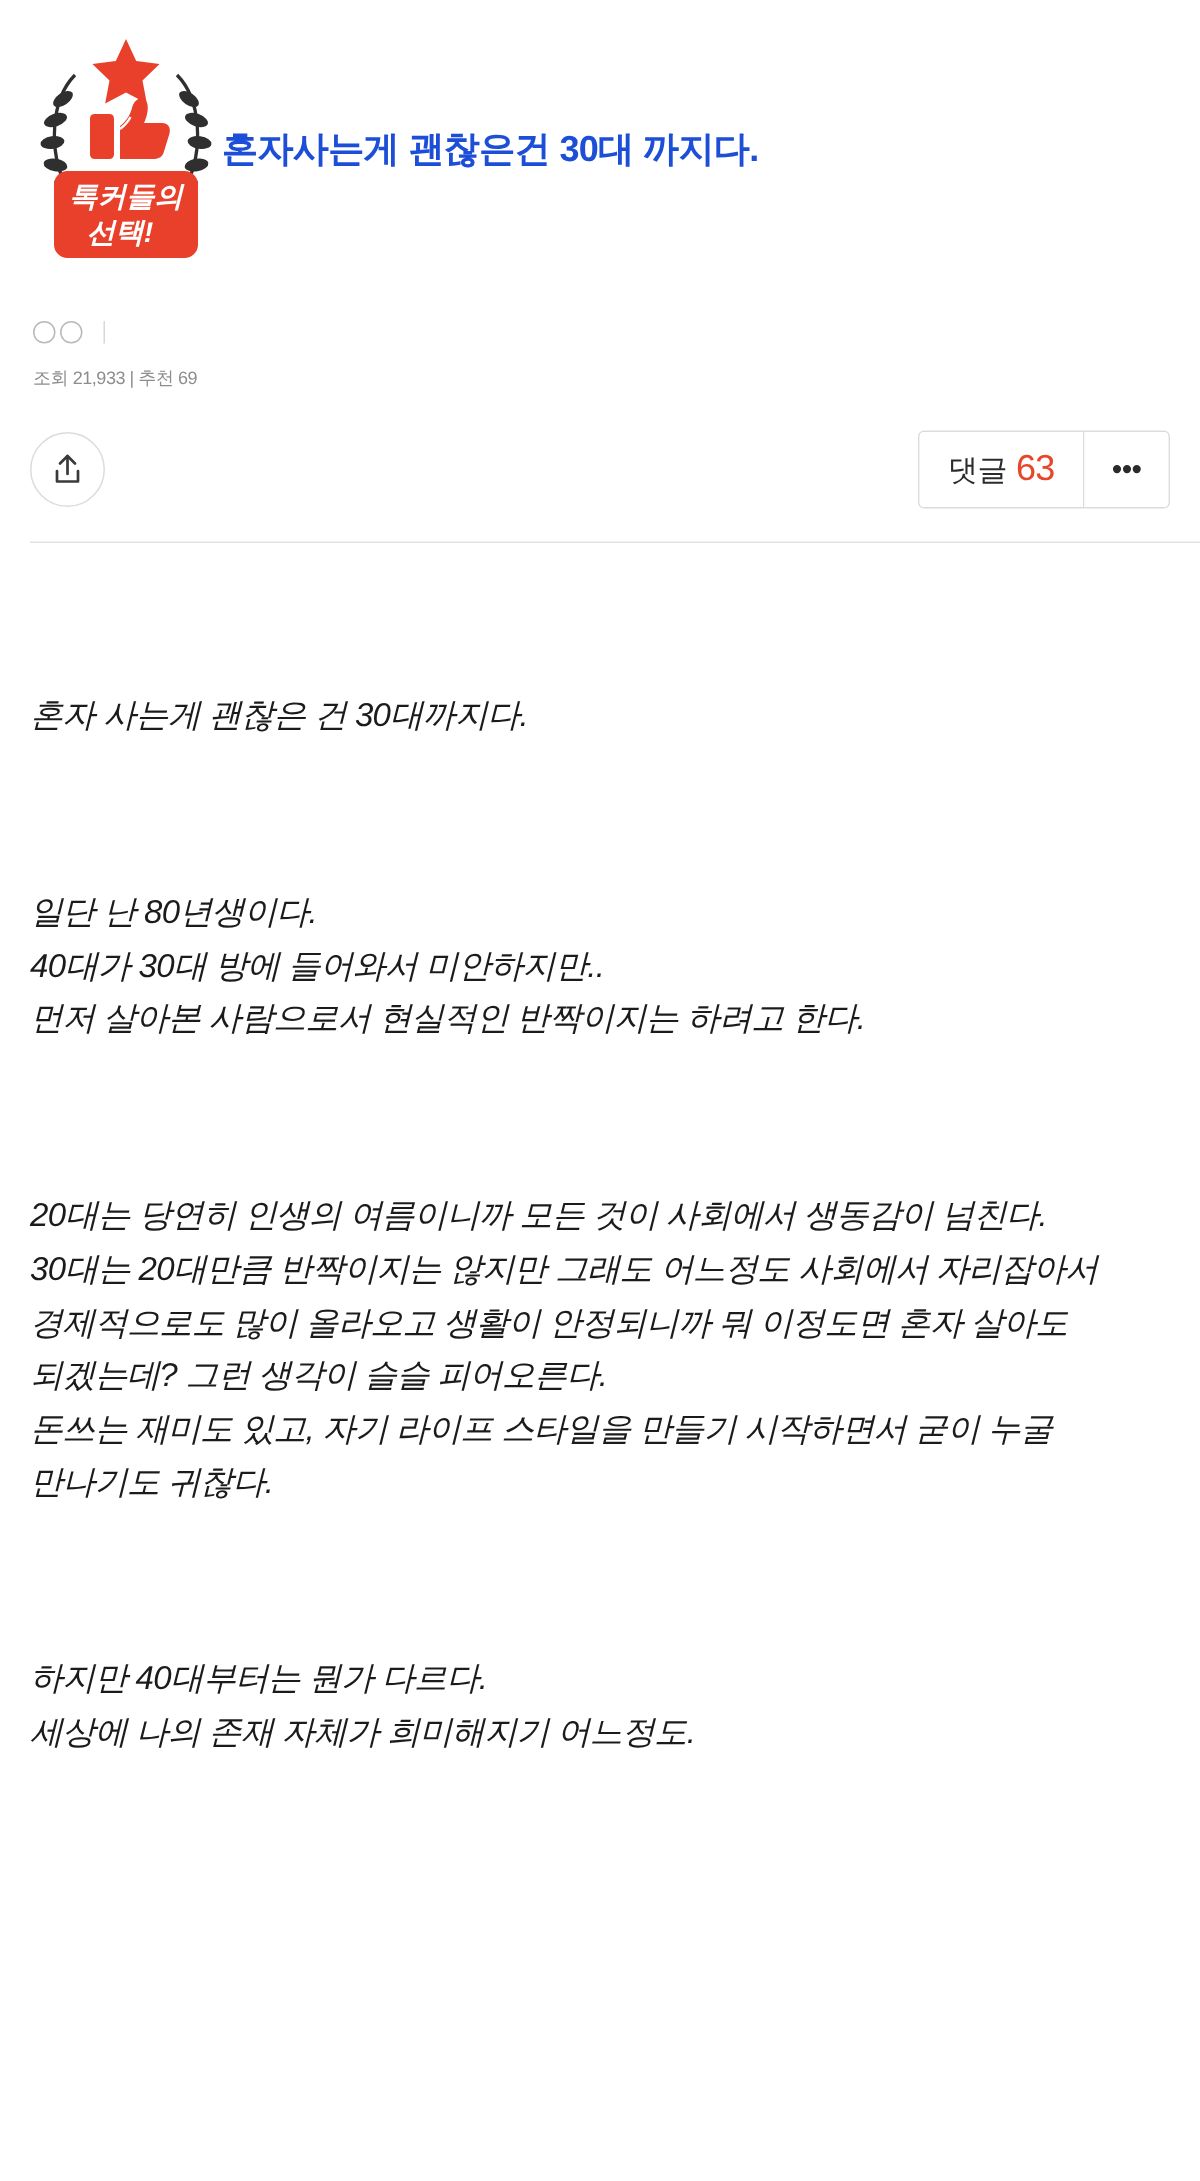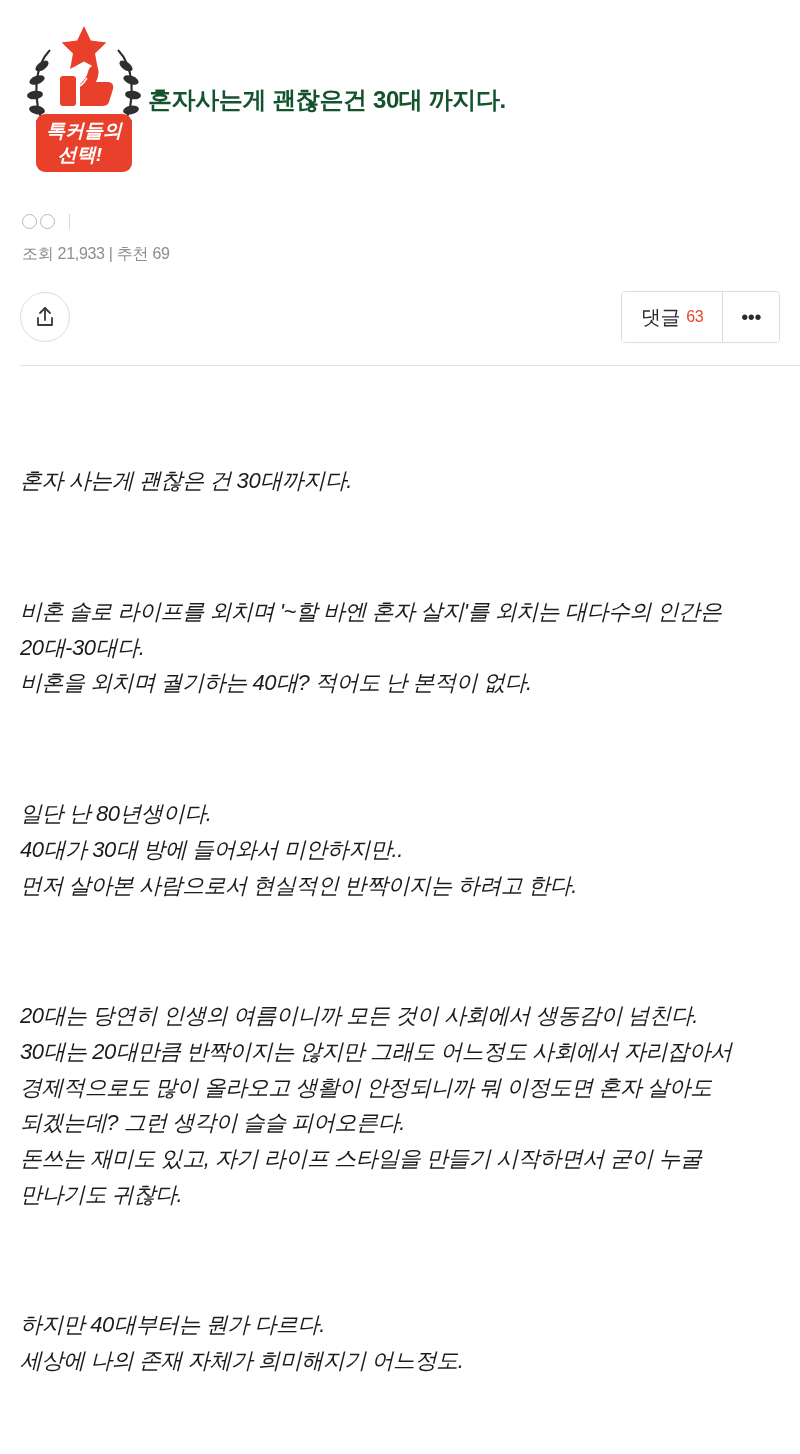--- a/index.html
+++ b/index.html
@@ -35,21 +35,21 @@
     height: 180px;
     flex: 0 0 128px;
     position: relative;
     font-style: italic;
   }
   .badge svg { display: block; }
 
   .post-title {
     font-size: 24px;
     font-weight: bold;
-    color: #14532d;
+    color: #1d4ed8;
     line-height: 1.35;
     padding-top: 70px;
     letter-spacing: -0.4px;
   }
 
   
   .meta-block {
     padding-left: 2px;
   }
   .author-row {
@@ -70,21 +70,21 @@
     border: 1.6px solid #b9b9b9;
   }
   .vsep {
     width: 1px;
     height: 15px;
     background: #d8d8d8;
     margin: 0 14px;
   }
   .stats {
     margin-top: 10px;
-    font-size: 16px;
+    font-size: 12px;
     color: #8d8d8d;
     letter-spacing: -0.3px;
   }
 
   
   .action-bar {
     display: flex;
     align-items: center;
     justify-content: space-between;
     margin-top: 26px;
@@ -117,21 +117,21 @@
     font-size: 20px;
     color: #2b2b2b;
     background: #fff;
     border-right: 1px solid #dcdcdc;
     letter-spacing: -0.4px;
   }
   .btn-group > div:last-child { border-right: none; }
   .cmt-count {
     color: #e8462b;
     margin-left: 6px;
-    font-size: 16px;
+    font-size: 24px;
   }
   .more-btn {
     letter-spacing: 2px;
     color: #7a7a7a;
     font-size: 22px;
     padding: 0 18px !important;
   }
 
   .divider {
     height: 1px;
@@ -235,22 +235,20 @@
         <span class="cmt-count">63</span>
       </div>
       <div class="more-btn">•••</div>
     </div>
   </div>
 
   <div class="divider"></div>
 
   <div class="post-body">
     <p>혼자 사는게 괜찮은 건 30대까지다.</p>
-    <p>비혼 솔로 라이프를 외치며 '~할 바엔 혼자 살지'를 외치는 대다수의 인간은 20대-30대다.
-비혼을 외치며 궐기하는 40대? 적어도 난 본적이 없다.</p>
     <p>일단 난 80년생이다.
 40대가 30대 방에 들어와서 미안하지만..
 먼저 살아본 사람으로서 현실적인 반짝이지는 하려고 한다.</p>
     <p>20대는 당연히 인생의 여름이니까 모든 것이 사회에서 생동감이 넘친다.
 30대는 20대만큼 반짝이지는 않지만 그래도 어느정도 사회에서 자리잡아서 경제적으로도 많이 올라오고 생활이 안정되니까 뭐 이정도면 혼자 살아도 되겠는데? 그런 생각이 슬슬 피어오른다.
 돈쓰는 재미도 있고, 자기 라이프 스타일을 만들기 시작하면서 굳이 누굴 만나기도 귀찮다.</p>
     <p>하지만 40대부터는 뭔가 다르다.
 세상에 나의 존재 자체가 희미해지기 어느정도.</p>
   </div>
 

